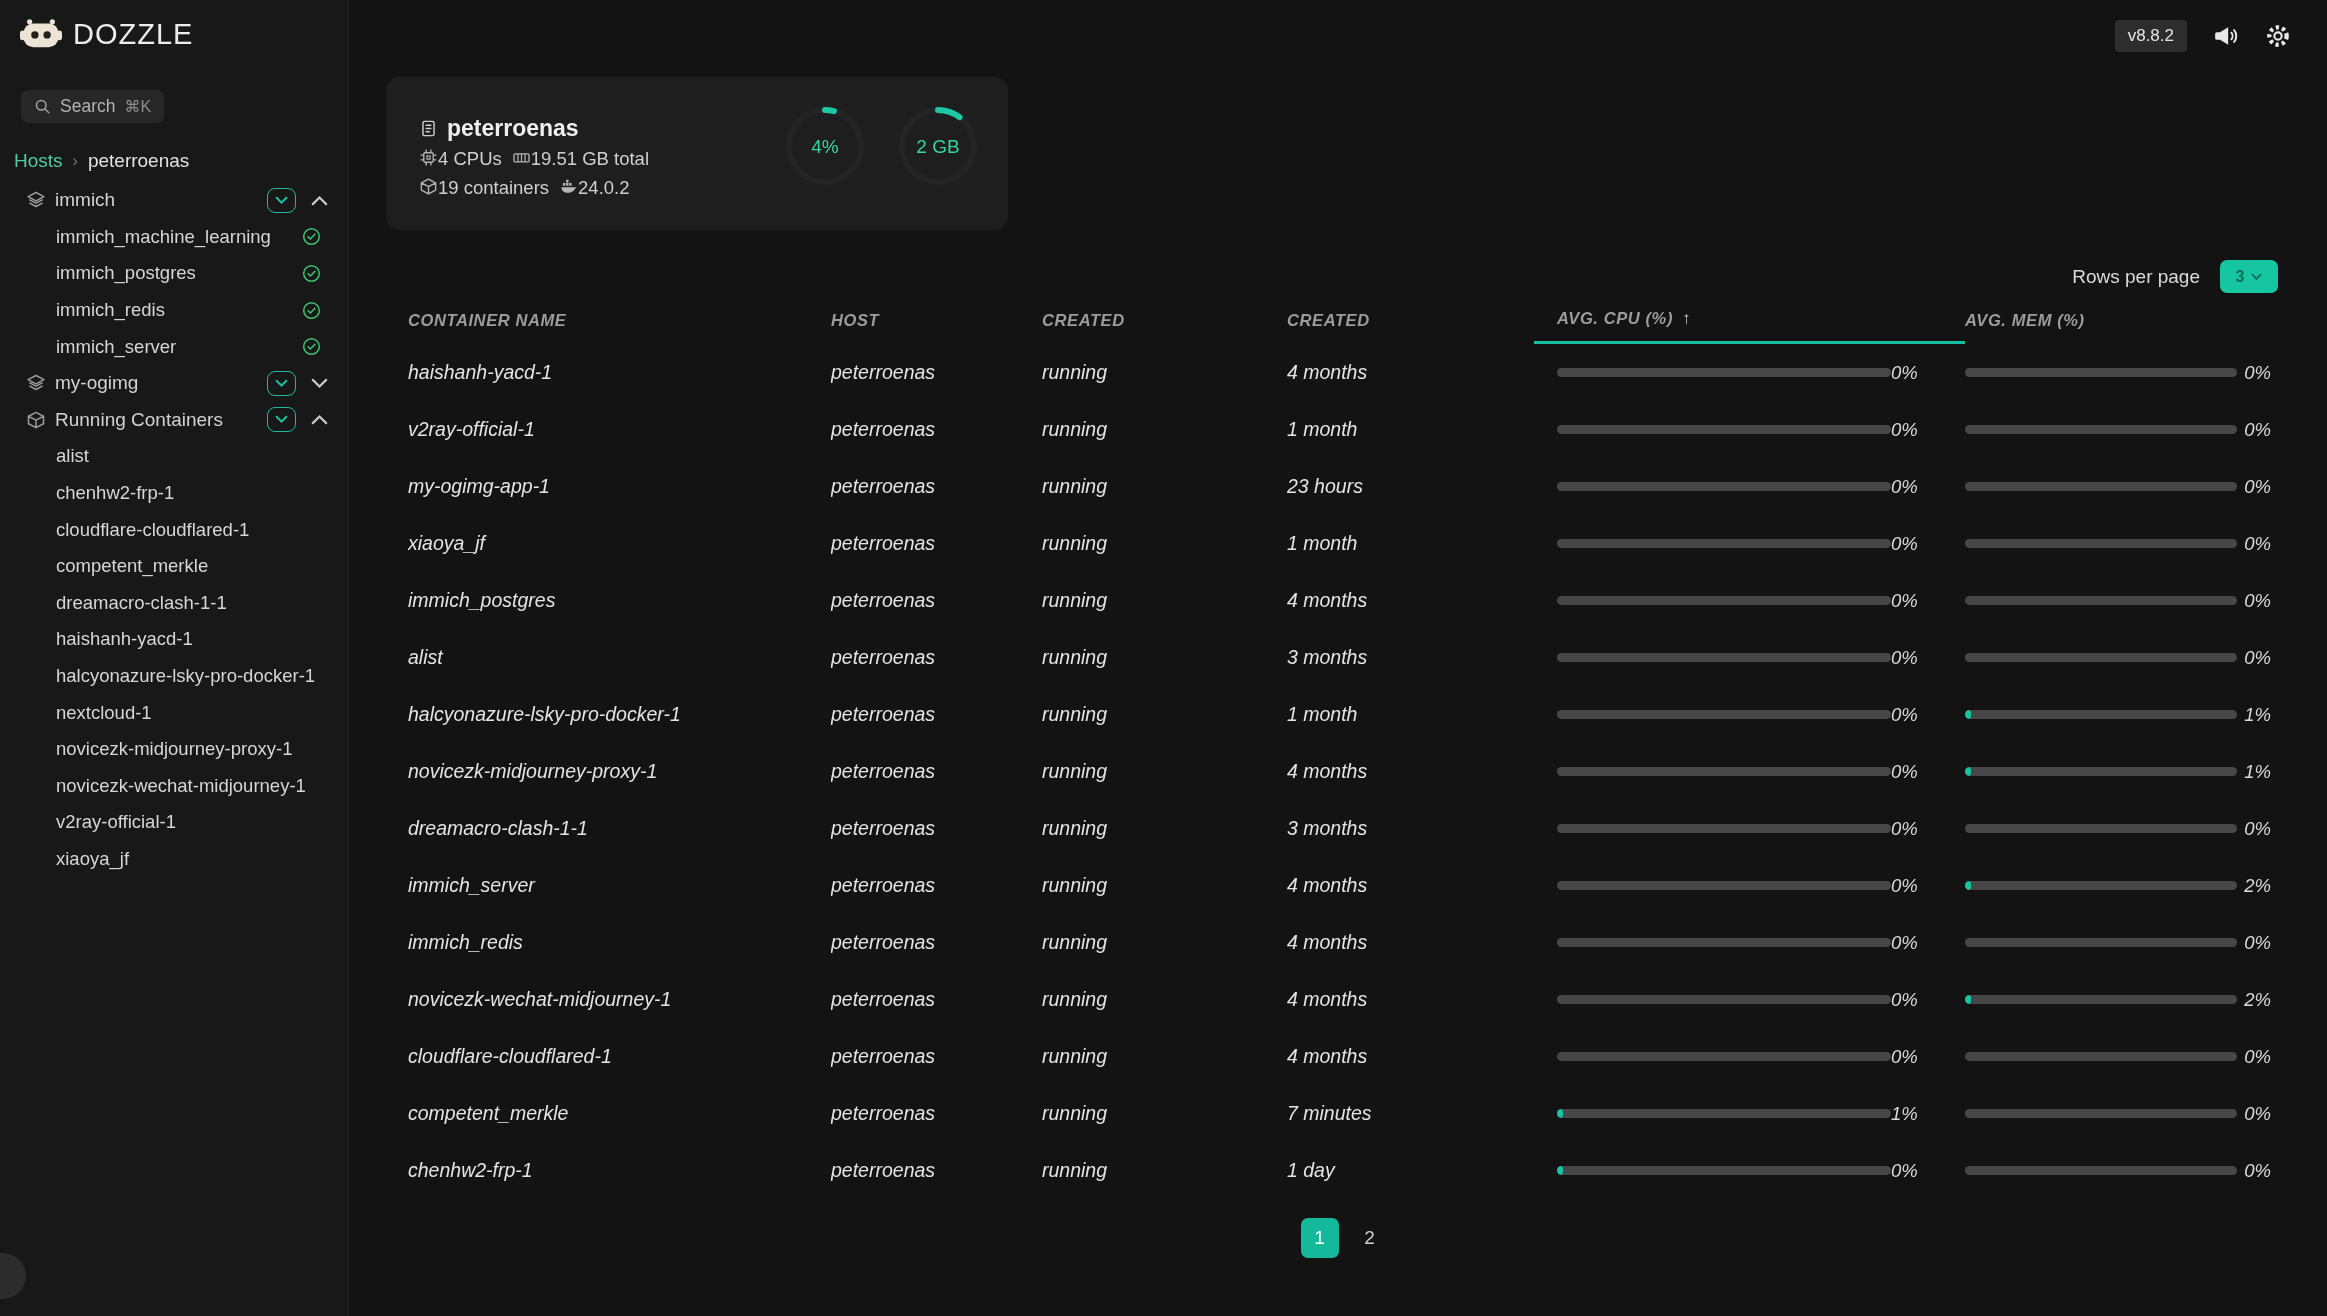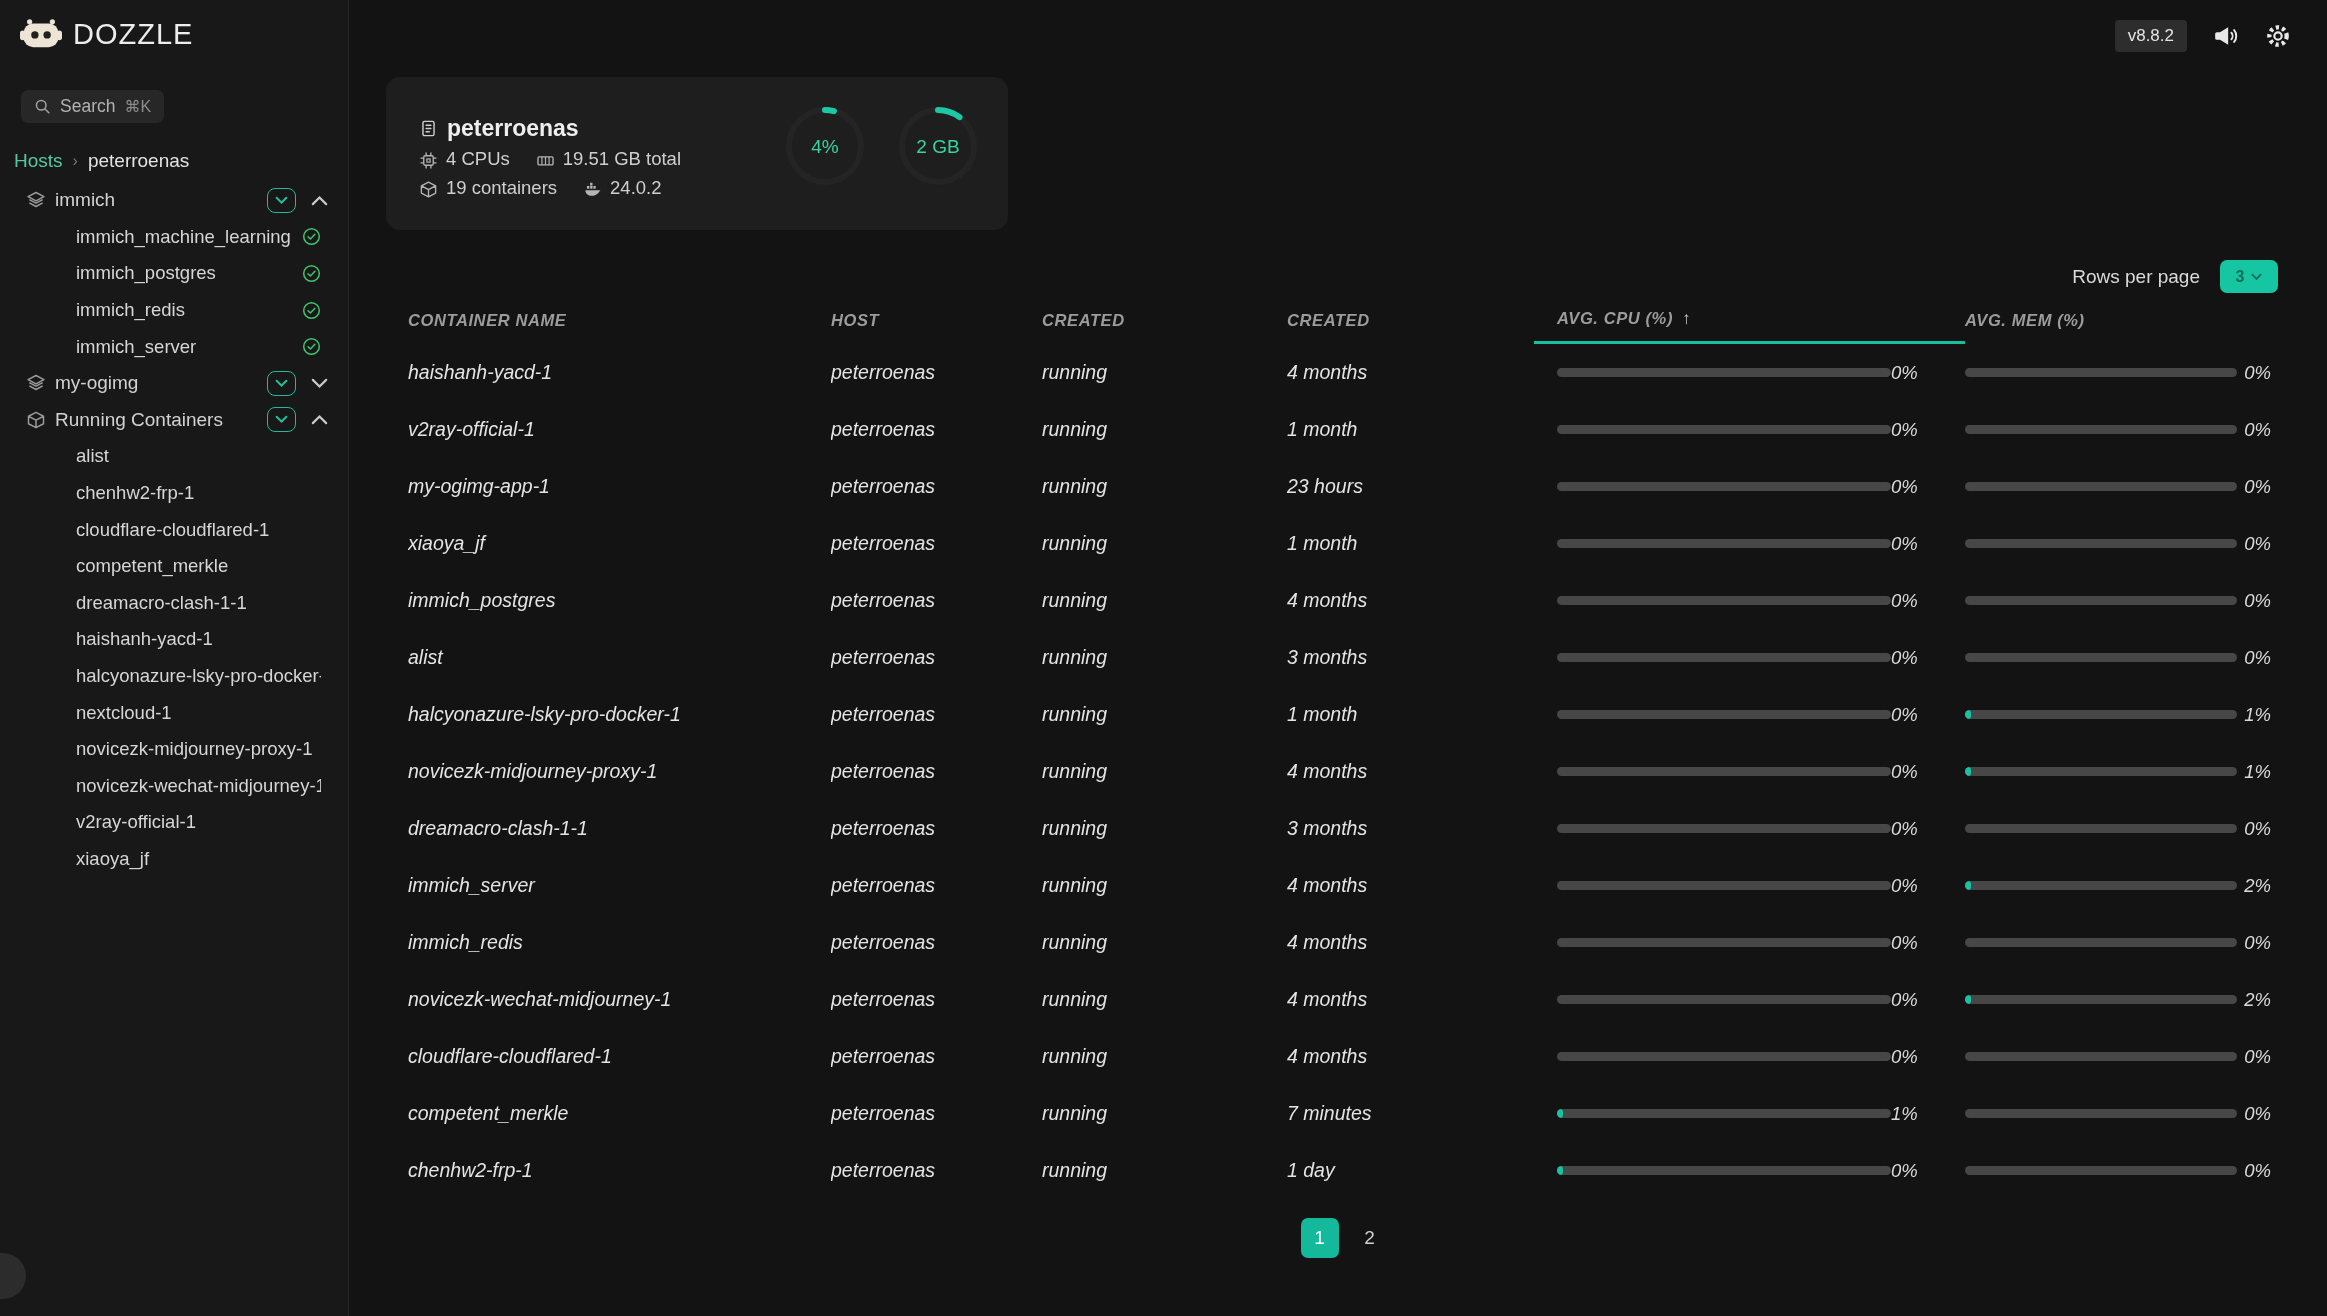--- a/index.html
+++ b/index.html
@@ -33,35 +33,35 @@
   .tree { position:absolute; left:0; top:182px; right:0; }
   .tree-group { height:36.6px; display:flex; align-items:center;
                 padding:0 20px 0 26px; gap:9px; cursor:pointer; }
   .gicon { width:20px; height:20px; flex:none; }
   .glabel { flex:1; font-size:19px; color:#d2d2d2; white-space:nowrap; overflow:hidden; }
   .badge { width:29px; height:25px; border:1.5px solid #22b89c; border-radius:8px;
            display:flex; align-items:center; justify-content:center; margin-right:6px; flex:none; }
   .badge svg { width:13px; height:9px; }
   .chev { width:17px; height:11px; flex:none; }
   .chev.up { transform:rotate(180deg); }
-  .tree-item { height:36.6px; display:flex; align-items:center; padding:0 27px 0 76px; cursor:pointer; }
+  .tree-item { height:36.6px; display:flex; align-items:center; padding:0 27px 0 56px; cursor:pointer; }
   .ilabel { flex:1; font-size:18.5px; color:#d6d6d6; white-space:nowrap; overflow:hidden; }
   .check { width:19px; height:19px; flex:none; }
 
   
   .topbar { position:absolute; top:20px; right:36px; display:flex; align-items:center; gap:26px; }
   .version-pill { background:#2d2d2d; border-radius:4px; padding:6px 13px; font-size:17px; color:#e3e3e3; }
   .top-icon { width:26px; height:26px; cursor:pointer; }
 
   
   .host-card { position:absolute; left:386px; top:77px; width:622px; height:153px;
                background:#1e1e1e; border-radius:14px; cursor:pointer; }
   .hc-title-row { position:absolute; left:33px; top:38px; display:flex; align-items:center; gap:9px; }
   .hc-title { font-size:23px; font-weight:700; color:#efefef; }
-  .hc-spec-row { display:flex; align-items:flex-end; gap:8px; position:absolute; left:33px; font-size:18.5px; color:#cfcfcf; }
+  .hc-spec-row { display:flex; align-items:flex-start; position:absolute; left:33px; font-size:18.5px; color:#cfcfcf; }
   .hc-spec-row.r1 { top:71px; }
   .hc-spec-row.r2 { top:100px; }
   .spec-gap { width:10px; }
   .sicon { width:19px; height:19px; flex:none; }
 
   .gauge { position:absolute; top:24px; width:90px; height:90px; }
   .gauge svg { width:90px; height:90px; }
   .gtrack { fill:none; stroke:#242424; stroke-width:6; }
   .gval { fill:none; stroke:#1cc8a6; stroke-width:6; stroke-linecap:round; transform:rotate(-90deg); transform-origin:45px 45px; }
   .gauge-label { position:absolute; left:0; right:0; top:35px; text-align:center;

